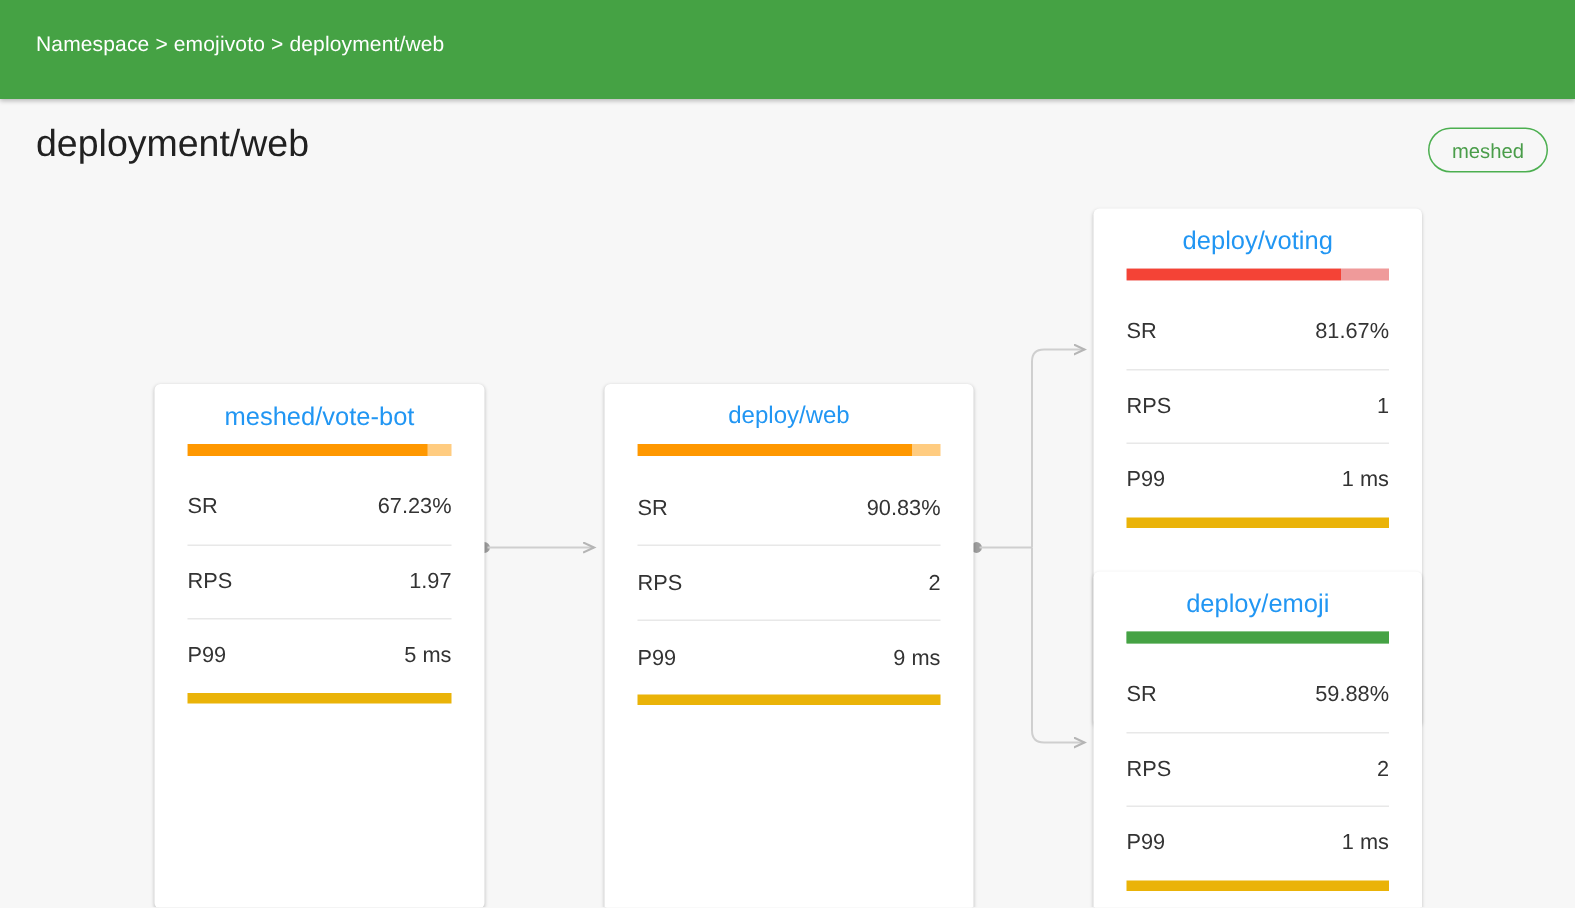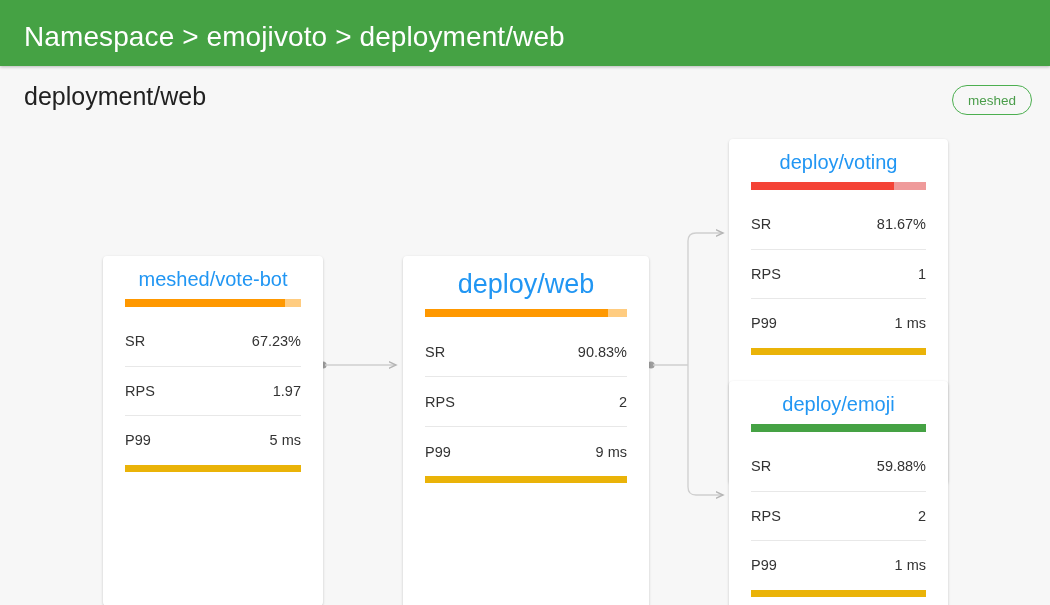--- a/index.html
+++ b/index.html
@@ -24,21 +24,21 @@
     width: 1050px;
     height: 66px;
     background: #45a244;
     box-shadow: 0 1px 3px rgba(0,0,0,0.25);
     z-index: 5;
   }
   .breadcrumb {
     position: absolute;
     left: 24px;
     top: 21px;
-    font-size: 28px;
+    font-size: 14px;
     color: #ffffff;
     letter-spacing: 0.1px;
     white-space: nowrap;
   }
 
   
   .titlerow {
     position: absolute;
     left: 0;
     top: 66px;
@@ -95,28 +95,28 @@
     position: absolute;
     background: #ffffff;
     border-radius: 4px;
     box-shadow: 0 1px 3px rgba(0,0,0,0.14), 0 1px 2px rgba(0,0,0,0.08);
     box-sizing: border-box;
     overflow: hidden;
   }
   .node-title {
     text-align: center;
     color: #2196f3;
-    font-size: 20px;
+    font-size: 17px;
     padding: 12px 10px 8px 10px;
     white-space: nowrap;
     overflow: hidden;
     text-overflow: ellipsis;
   }
   .node.primary .node-title {
-    font-size: 27px;
+    font-size: 16px;
     padding: 13px 10px 9px 10px;
   }
   .bar-track {
     position: relative;
     height: 8px;
     margin: 0 22px;
     border-radius: 0;
     overflow: hidden;
   }
   .bar-fill {

